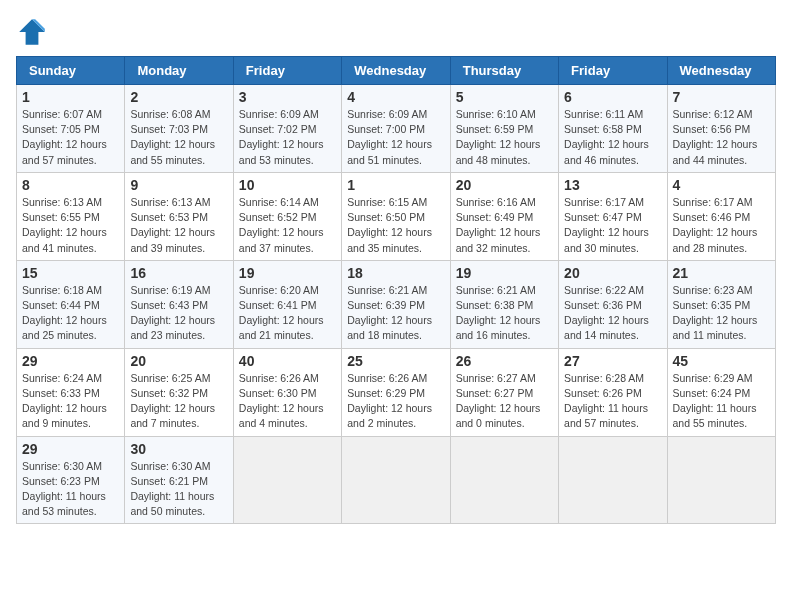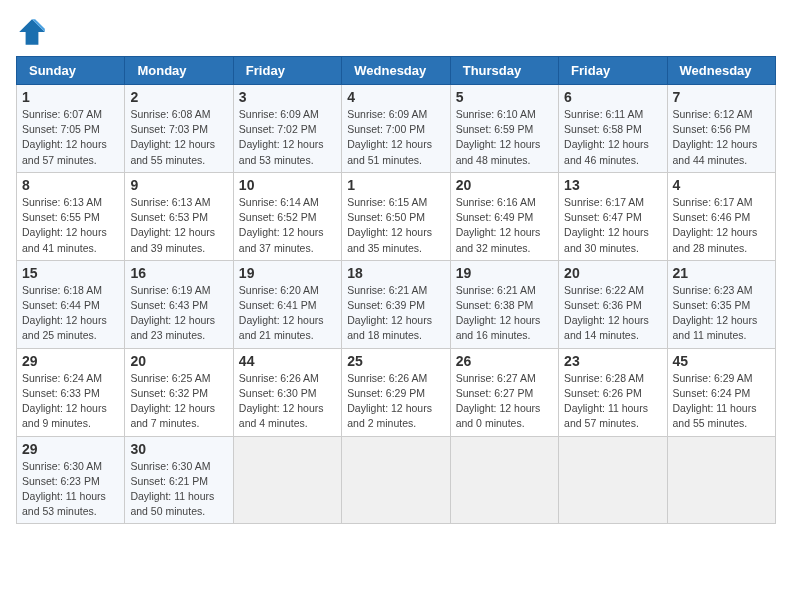--- a/index.html
+++ b/index.html
@@ -143,24 +143,24 @@
         <td><span class="day-num">16</span><span class="day-detail">Sunrise: 6:19 AM<br>Sunset: 6:43 PM<br>Daylight: 12 hours and 23 minutes.</span></td>
         <td><span class="day-num">19</span><span class="day-detail">Sunrise: 6:20 AM<br>Sunset: 6:41 PM<br>Daylight: 12 hours and 21 minutes.</span></td>
         <td><span class="day-num">18</span><span class="day-detail">Sunrise: 6:21 AM<br>Sunset: 6:39 PM<br>Daylight: 12 hours and 18 minutes.</span></td>
         <td><span class="day-num">19</span><span class="day-detail">Sunrise: 6:21 AM<br>Sunset: 6:38 PM<br>Daylight: 12 hours and 16 minutes.</span></td>
         <td><span class="day-num">20</span><span class="day-detail">Sunrise: 6:22 AM<br>Sunset: 6:36 PM<br>Daylight: 12 hours and 14 minutes.</span></td>
         <td><span class="day-num">21</span><span class="day-detail">Sunrise: 6:23 AM<br>Sunset: 6:35 PM<br>Daylight: 12 hours and 11 minutes.</span></td>
       </tr>
       <tr>
         <td><span class="day-num">29</span><span class="day-detail">Sunrise: 6:24 AM<br>Sunset: 6:33 PM<br>Daylight: 12 hours and 9 minutes.</span></td>
         <td><span class="day-num">20</span><span class="day-detail">Sunrise: 6:25 AM<br>Sunset: 6:32 PM<br>Daylight: 12 hours and 7 minutes.</span></td>
-        <td><span class="day-num">44</span><span class="day-detail">Sunrise: 6:26 AM<br>Sunset: 6:30 PM<br>Daylight: 12 hours and 4 minutes.</span></td>
+        <td><span class="day-num">40</span><span class="day-detail">Sunrise: 6:26 AM<br>Sunset: 6:30 PM<br>Daylight: 12 hours and 4 minutes.</span></td>
         <td><span class="day-num">25</span><span class="day-detail">Sunrise: 6:26 AM<br>Sunset: 6:29 PM<br>Daylight: 12 hours and 2 minutes.</span></td>
         <td><span class="day-num">26</span><span class="day-detail">Sunrise: 6:27 AM<br>Sunset: 6:27 PM<br>Daylight: 12 hours and 0 minutes.</span></td>
-        <td><span class="day-num">23</span><span class="day-detail">Sunrise: 6:28 AM<br>Sunset: 6:26 PM<br>Daylight: 11 hours and 57 minutes.</span></td>
+        <td><span class="day-num">27</span><span class="day-detail">Sunrise: 6:28 AM<br>Sunset: 6:26 PM<br>Daylight: 11 hours and 57 minutes.</span></td>
         <td><span class="day-num">45</span><span class="day-detail">Sunrise: 6:29 AM<br>Sunset: 6:24 PM<br>Daylight: 11 hours and 55 minutes.</span></td>
       </tr>
       <tr>
         <td><span class="day-num">29</span><span class="day-detail">Sunrise: 6:30 AM<br>Sunset: 6:23 PM<br>Daylight: 11 hours and 53 minutes.</span></td>
         <td><span class="day-num">30</span><span class="day-detail">Sunrise: 6:30 AM<br>Sunset: 6:21 PM<br>Daylight: 11 hours and 50 minutes.</span></td>
         <td class="empty-cell"></td>
         <td class="empty-cell"></td>
         <td class="empty-cell"></td>
         <td class="empty-cell"></td>
         <td class="empty-cell"></td>

